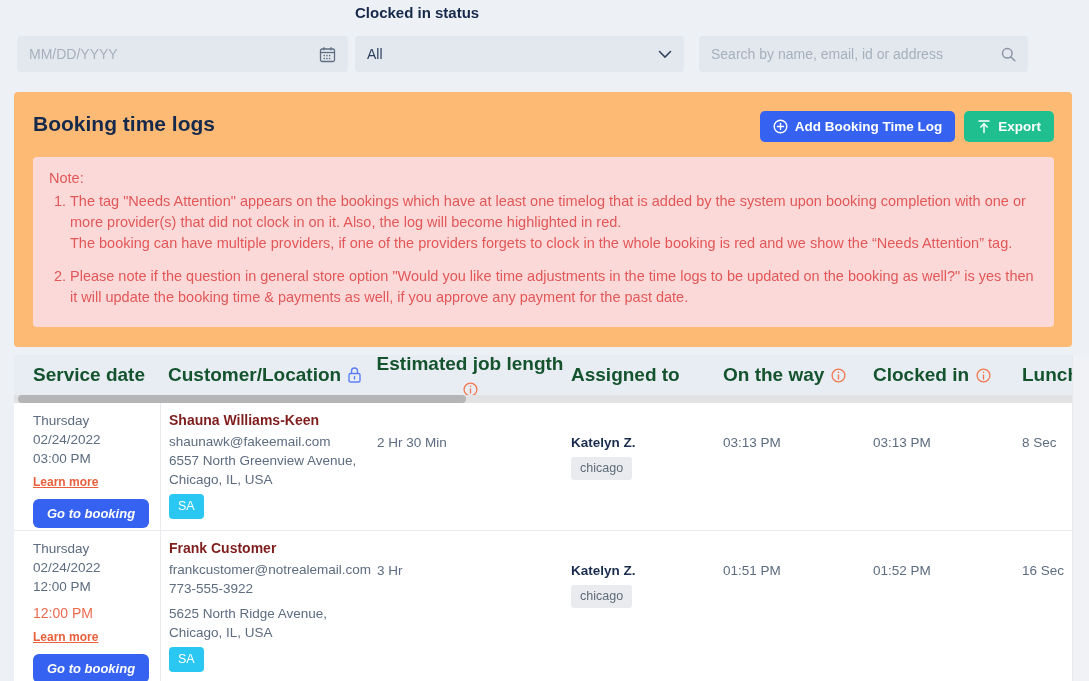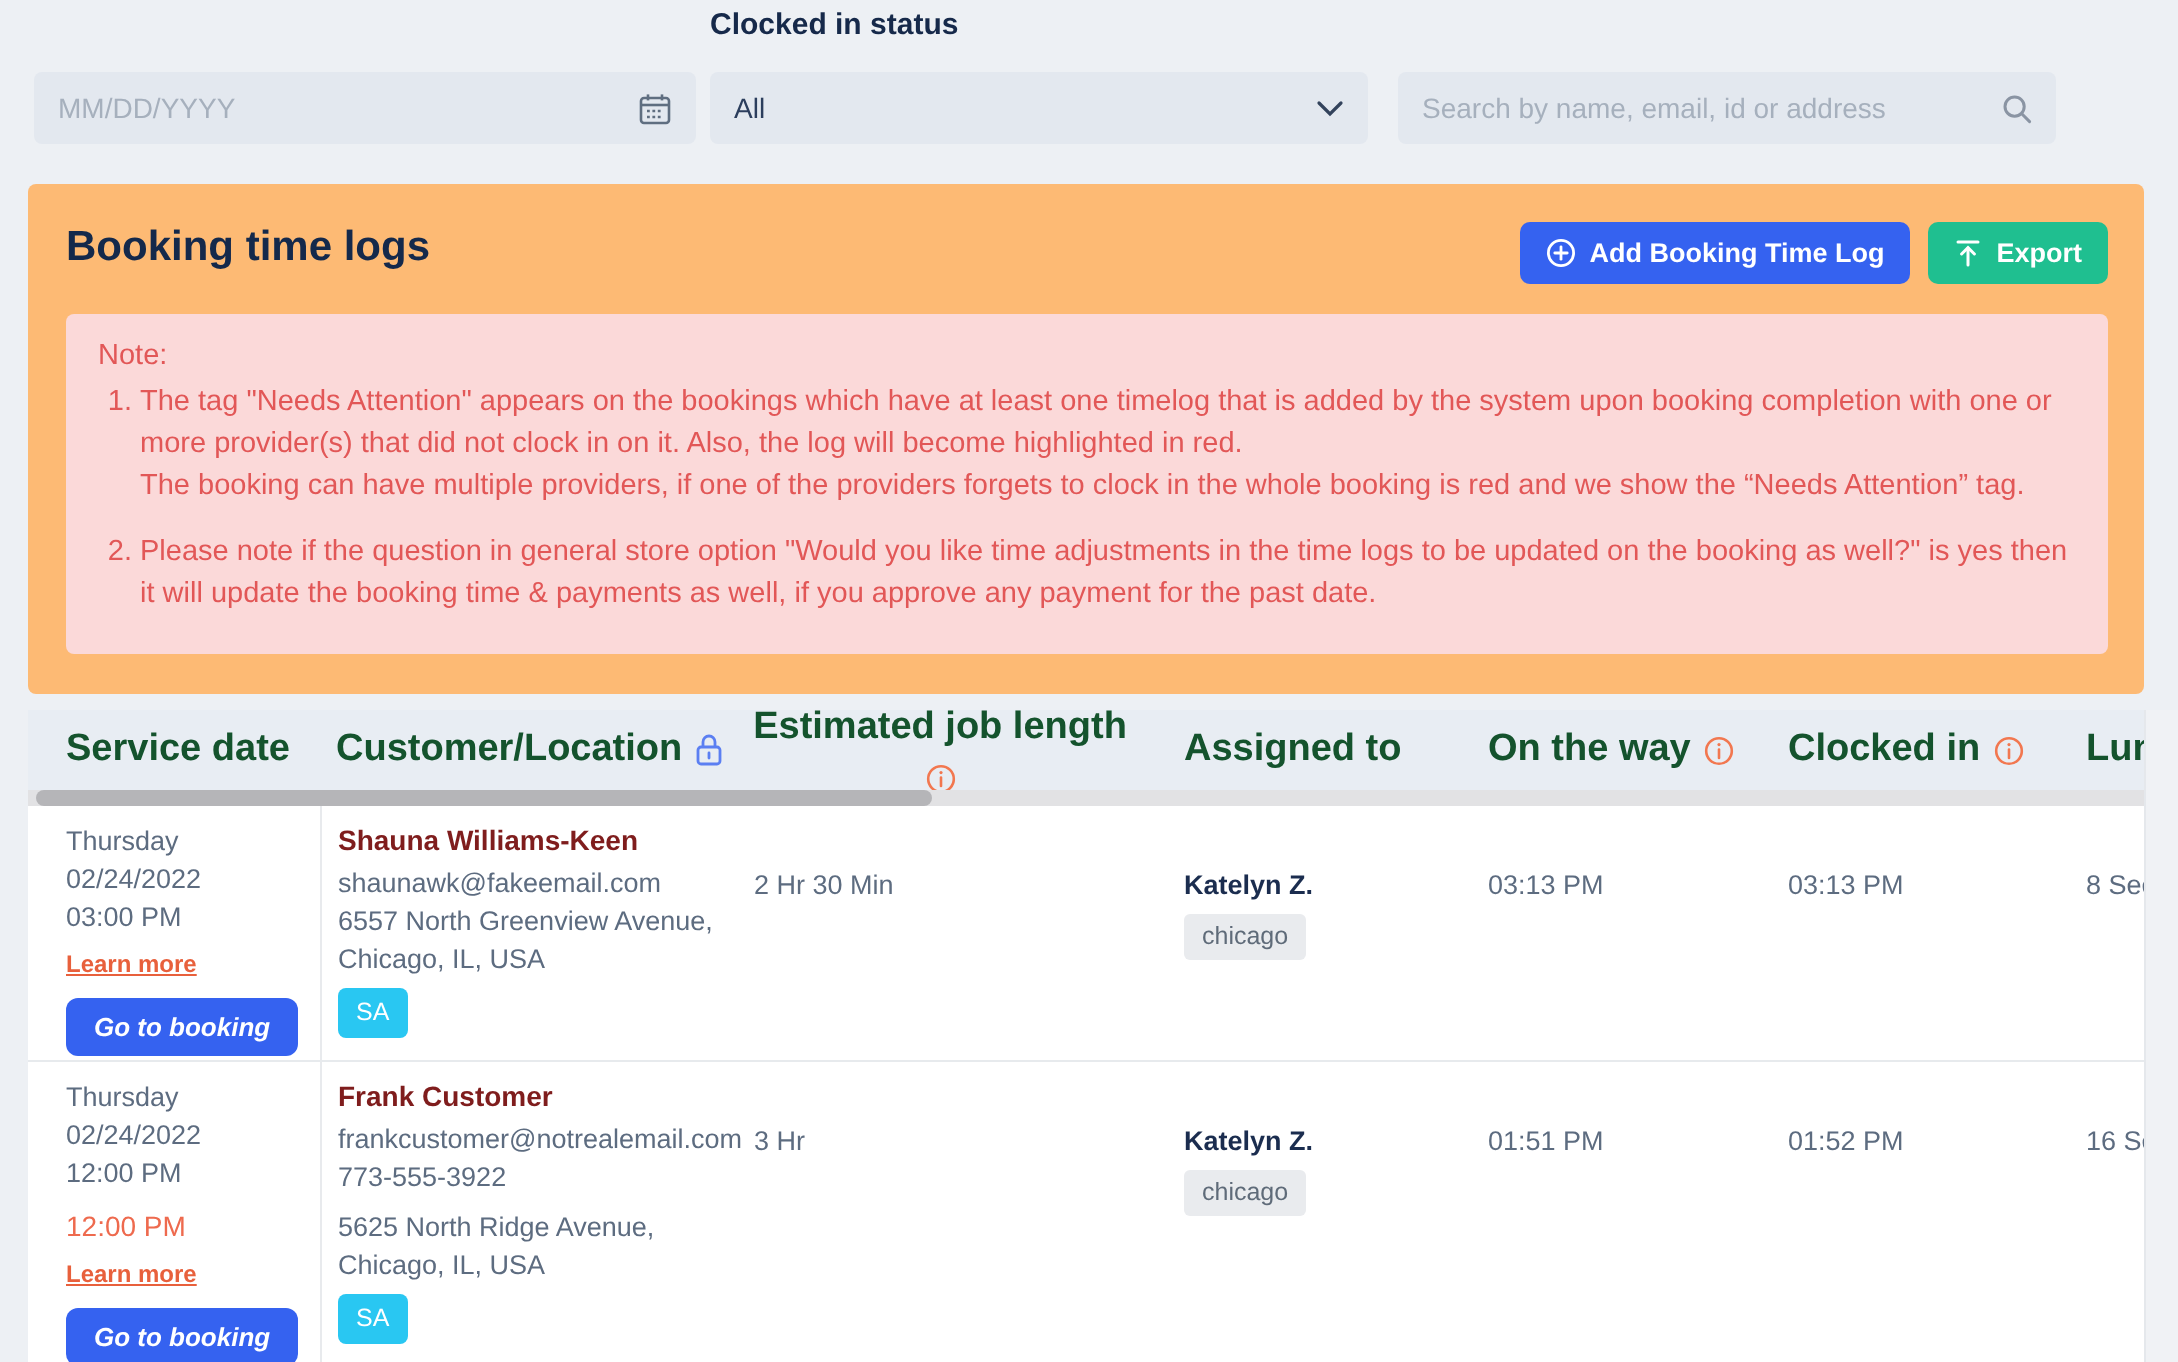--- a/index.html
+++ b/index.html
@@ -72,21 +72,21 @@
   }
   .thead {
     display:flex; align-items:center; height:40px; background:#e8edf3;
   }
   .th {
     font-size:19px; font-weight:bold; color:#14532d;
     display:flex; align-items:center; gap:7px;
     padding-left:8px; white-space:nowrap; overflow:hidden; flex:none;
   }
   .c1{width:146px; padding-left:19px;} .c2{width:209px;} .c3{width:194px;flex-direction:column;}
-  .c4{width:152px;margin-left:21px;} .c5{width:150px;} .c6{width:149px;} .c7{width:120px;}
+  .c4{width:152px;} .c5{width:150px;} .c6{width:149px;} .c7{width:120px;}
 
   .hscroll { position:relative; height:8px; background:#e2e2e4; }
   .hscroll-thumb {
     position:absolute; left:4px; top:0; width:448px; height:8px;
     background:#b5b5b8; border-radius:4px;
   }
 
   .trow { display:flex; background:#fff; }
   .trow-1 { height:128px; border-bottom:1px solid #e7eaed; }
   .trow-2 { height:170px; }

